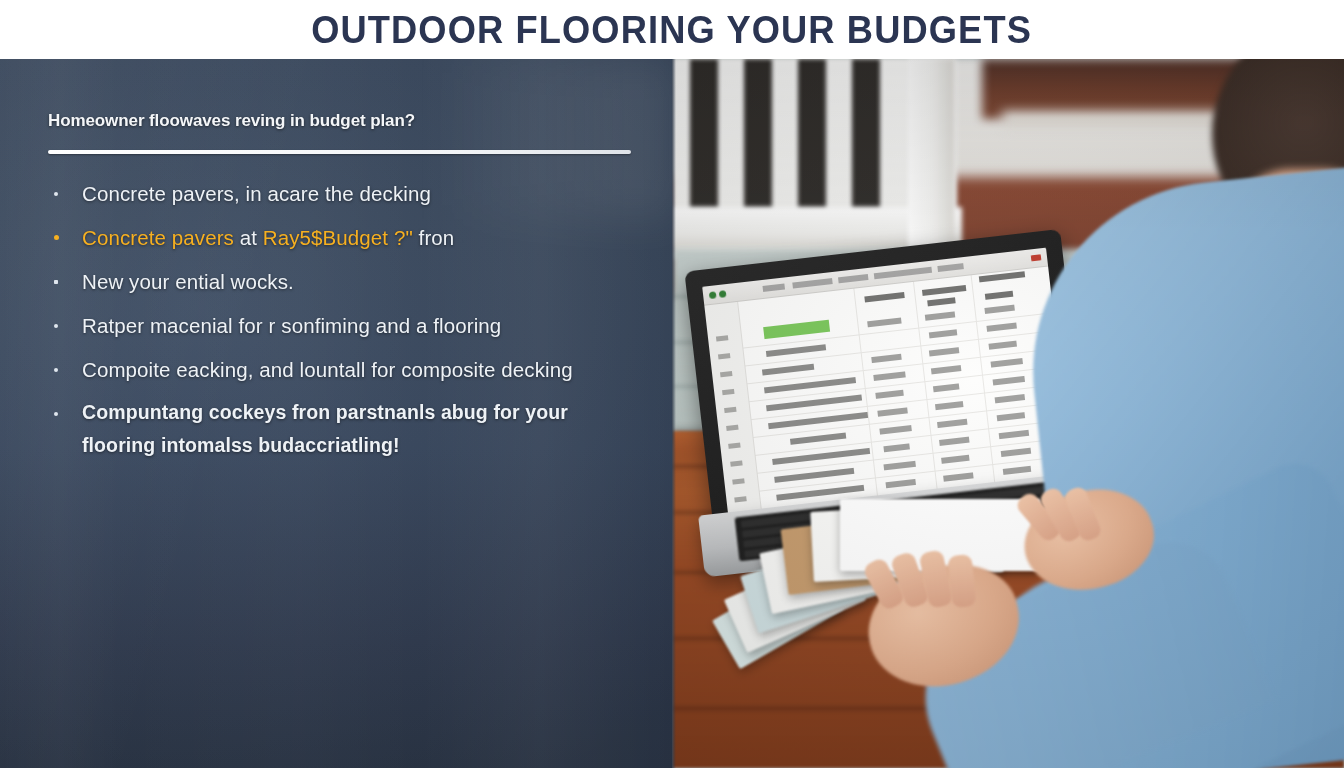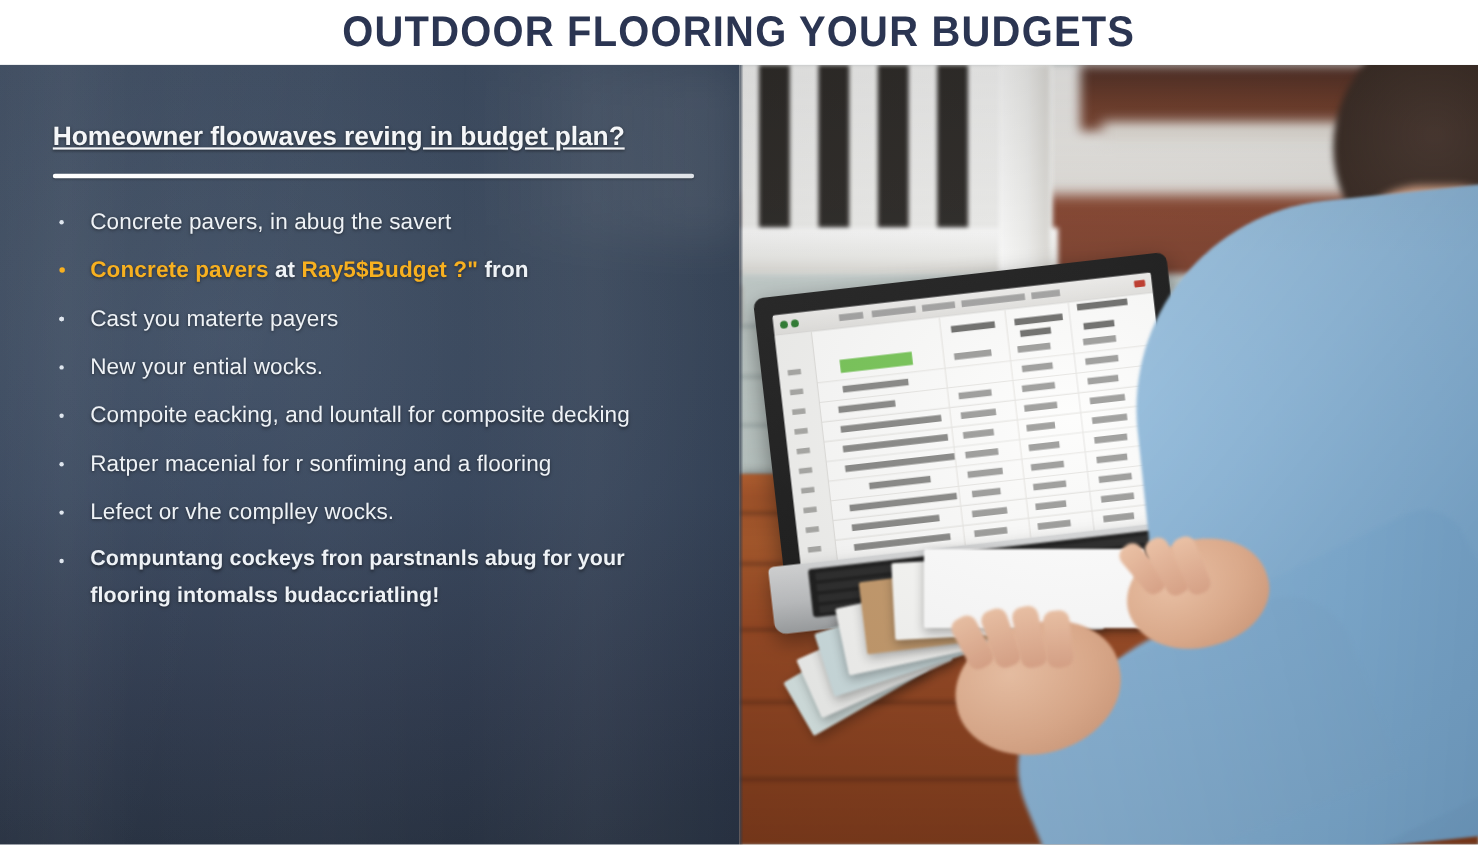--- a/index.html
+++ b/index.html
@@ -73,26 +73,25 @@
     pointer-events:none;
   }
 
   #panel-content {
     position:absolute; left:0; top:0; width:672px; height:709px;
     padding:52px 28px 0 48px;
   }
 
   #subtitle {
     color:#f4f6f8;
-    font-size:24px;
+    font-size:17px;
     font-weight:bold;
     letter-spacing:-0.1px;
     text-shadow:0 1px 3px rgba(0,0,0,0.55);
     white-space:nowrap;
-    text-decoration:underline;
   }
   #subtitle-rule {
     margin-top:19px;
     width:583px; height:4px;
     background:linear-gradient(90deg,#ffffff 0%, #f2f4f6 70%, #dfe3e8 100%);
     border-radius:2px;
     box-shadow:0 1px 2px rgba(0,0,0,0.35);
   }
 
   
@@ -112,22 +111,22 @@
   }
   .bullet-dot {
     position:absolute; left:6px; top:16px;
     width:4px; height:4px;
     border-radius:50%;
     background:#dfe6ee;
   }
   .bullet-row.accent { color:#f7b020; font-weight:bold; }
   .bullet-row.accent .bullet-dot { background:#f7b020; width:5px; height:5px; top:15px; }
   .bullet-row.strong { font-weight:bold; font-size:19.5px; line-height:33px; }
-  .seg-accent { color:#f7b020; font-weight:bold; }
-  .seg-plain  { color:#eef2f6; font-weight:bold; }
+  .seg-accent { color:#f7b020; font-weight:normal; }
+  .seg-plain  { color:#eef2f6; font-weight:normal; }
 
   
   #photo {
     position:absolute; left:672px; top:59px;
     width:672px; height:709px;
     overflow:hidden;
     background:#b9c3c4;
   }
   
   .ph { position:absolute; }
@@ -351,64 +350,59 @@
     <div id="panel-vignette"></div>
 
     <div id="panel-content">
       <div id="subtitle">Homeowner floowaves reving in budget plan?</div>
       <div id="subtitle-rule"></div>
 
       <ul id="bullet-list">
 
         <li class="bullet-row">
           <span class="bullet-dot"></span>
-          <span>Concrete pavers, in abug the savert</span>
+          <span>Concrete pavers, in acare the decking</span>
         </li>
 
         <li class="bullet-row accent">
           <span class="bullet-dot"></span>
           <span class="seg-accent">Concrete pavers </span>
           <span class="seg-plain">at </span>
           <span class="seg-accent">Ray5$Budget ?"</span>
           <span class="seg-plain">fron</span>
         </li>
 
         <li class="bullet-row">
           <span class="bullet-dot"></span>
         </li>
 
         <li class="bullet-row">
           <span class="bullet-dot"></span>
         </li>
 
         <li class="bullet-row">
           <span class="bullet-dot"></span>
-          <span>Cast you materte payers</span>
         </li>
 
 
         <li class="bullet-row">
           <span class="bullet-dot"></span>
           <span>New your ential wocks.</span>
         </li>
 
         <li class="bullet-row">
           <span class="bullet-dot"></span>
+          <span>Ratper macenial for r sonfiming and a flooring</span>
+        </li>
+
+        <li class="bullet-row">
+          <span class="bullet-dot"></span>
           <span>Compoite eacking, and lountall for composite decking</span>
         </li>
 
-        <li class="bullet-row">
-          <span class="bullet-dot"></span>
-          <span>Ratper macenial for r sonfiming and a flooring</span>
-        </li>
-
-        <li class="bullet-row">
-          <span class="bullet-dot"></span>
-          <span>Lefect or vhe complley wocks.</span>
-        </li>
 
 
         <li class="bullet-row strong">
           <span class="bullet-dot"></span>
           <span>Compuntang cockeys fron parstnanls abug for your flooring intomalss budaccriatling!</span>
         </li>
 
       </ul>
     </div>
   </div>

